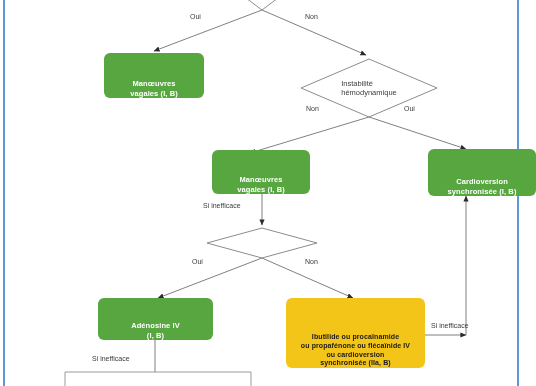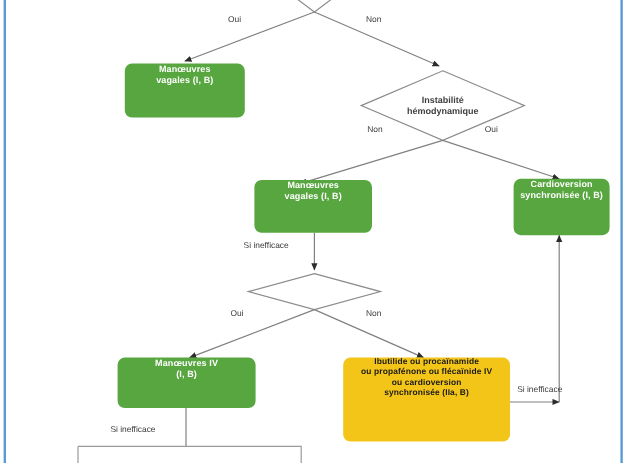--- a/index.html
+++ b/index.html
@@ -22,21 +22,21 @@
     height: 386px;
     background: #5b9bd5;
   }
   .page-border-left { left: 3px; }
   .page-border-right { left: 517px; }
 
   .node {
     position: absolute;
     box-sizing: border-box;
     display: flex;
-    align-items: flex-start;
+    align-items: flex-end;
     justify-content: center;
     text-align: center;
     border-radius: 6px;
     color: #ffffff;
     font-weight: bold;
     line-height: 1.25;
     letter-spacing: 0.1px;
   }
   .node.green {
     background: #57a63f;
@@ -45,26 +45,24 @@
     background: #f3c518;
     color: #1a1a1a;
   }
   .node-text { display: block; padding: 0 4px; white-space: pre-line; }
 
   .diamond-label {
     position: absolute;
     display: flex;
     align-items: center;
     justify-content: center;
-    text-align: center;
     color: #404040;
     line-height: 1.25;
     white-space: pre-line;
     pointer-events: none;
-    font-weight: bold;
   }
 
   .edge-label {
     position: absolute;
     color: #3b3b3b;
     white-space: nowrap;
     font-size: 7px;
   }
 
   svg.wires {
@@ -141,27 +139,27 @@
   <div class="node green" style="left:104px; top:53px; width:100px; height:45px; font-size:7.5px;">
     <span class="node-text">Manœuvres
 vagales (I, B)</span>
   </div>
 
   <div class="node green" style="left:212px; top:150px; width:98px; height:44px; font-size:7.5px;">
     <span class="node-text">Manœuvres
 vagales (I, B)</span>
   </div>
 
-  <div class="node green" style="left:428px; top:149px; width:80px; height:47px; font-size:7.5px;">
+  <div class="node green" style="left:428px; top:149px; width:108px; height:47px; font-size:7.5px;">
     <span class="node-text">Cardioversion
 synchronisée (I, B)</span>
   </div>
 
   <div class="node green" style="left:98px; top:298px; width:115px; height:42px; font-size:7.5px;">
-    <span class="node-text">Manœuvres IV
+    <span class="node-text">Adénosine IV
 (I, B)</span>
   </div>
 
   <div class="node yellow" style="left:286px; top:298px; width:139px; height:70px; font-size:7px;">
     <span class="node-text">Ibutilide ou procaïnamide
 ou propafénone ou flécaïnide IV
 ou cardioversion
 synchronisée (IIa, B)</span>
   </div>
 

